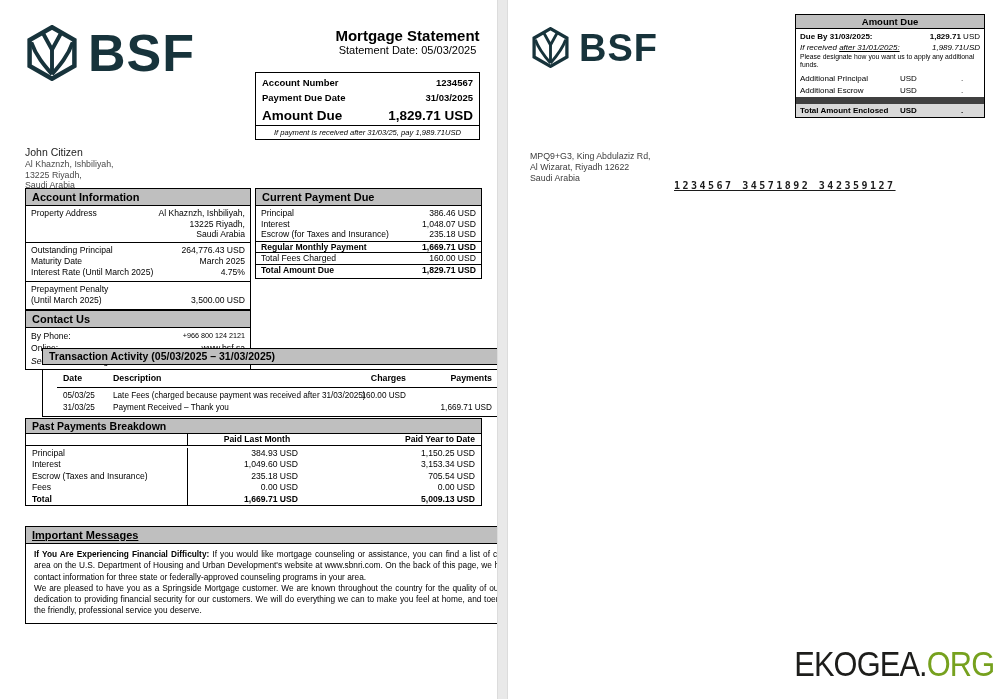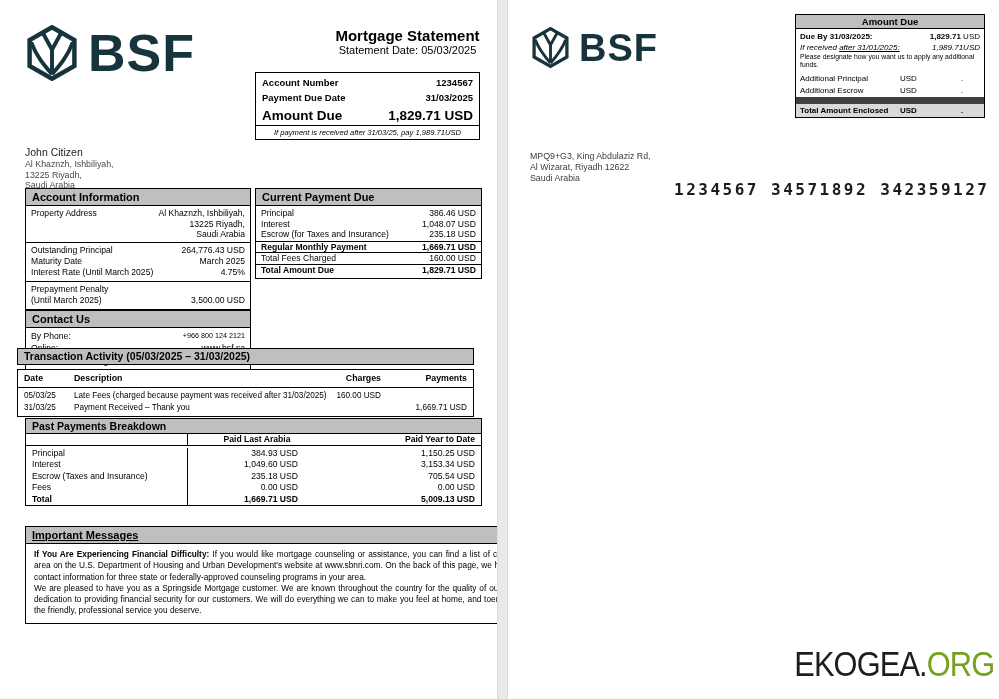--- a/index.html
+++ b/index.html
@@ -53,24 +53,24 @@
   .contact-val-small{font-size:7.2px;}
   .note-it{font-style:italic;font-size:8.6px;line-height:12px;padding:1px 5px 2px 5px;}
 
   
   #cur-pay{position:absolute;left:255px;top:188px;width:227px;}
   #cur-pay .krow{font-size:8.6px;line-height:10.6px;padding:0 5px;}
   .bold{font-weight:bold;}
   .topline{border-top:1px solid #000;}
 
   
-  #trans{position:absolute;left:17px;top:348px;width:457px;}
+  #trans{position:absolute;left:42px;top:348px;width:457px;}
   #trans .sec-hdr{line-height:13px;}
   #trans .tbl{margin-top:4px;border:1px solid #000;box-sizing:border-box;}
-  .trow{display:flex;padding:0 6px;font-size:8.2px;line-height:11.5px;}
+  .trow{display:flex;padding:0 6px;font-size:8.2px;line-height:11.5px;margin-left:14px;}
   .trow .c-date{width:50px;flex:none;}
   .trow .c-desc{flex:1 1 auto;min-width:0;white-space:nowrap;}
   .trow .c-chg{width:70px;flex:none;text-align:right;white-space:nowrap;}
   .trow .c-pay{width:86px;flex:none;text-align:right;white-space:nowrap;}
   .thead{font-weight:bold;font-size:8.8px;padding:3px 6px;border-bottom:1px solid #000;line-height:11px;}
   #trans .rows{padding:2px 0 3px 0;}
 
   
   #past{position:absolute;left:25px;top:418px;width:457px;}
   #past .sec-hdr{line-height:12px;}
@@ -96,21 +96,21 @@
   .a-it{font-style:italic;}
   .u{text-decoration:underline;}
   #amount-box .note{font-size:6.8px;line-height:8.4px;padding:0 4px;}
   .frow{display:flex;font-size:8px;line-height:12px;padding:0 4px;}
   .frow .fl{flex:1;}
   .frow .fc{width:44px;flex:none;}
   .frow .fd{width:36px;flex:none;text-align:center;}
   .frow.total{background:#D9D9D9;font-weight:bold;border-top:7px solid #404040;line-height:13px;}
 
   #remit-addr{position:absolute;left:22px;top:151px;font-size:8.8px;line-height:11px;color:#3c3c3c;}
-  #ocr-line{position:absolute;left:166px;top:180px;font-family:"DejaVu Sans Mono",monospace;font-weight:bold;font-size:16px;letter-spacing:2.5px;color:#1c1c1c;}
+  #ocr-line{position:absolute;left:166px;top:180px;font-family:"DejaVu Sans Mono",monospace;font-weight:bold;font-size:10px;letter-spacing:2.5px;color:#1c1c1c;text-decoration:underline;}
 
   #watermark{position:absolute;right:5px;bottom:15px;font-size:35px;letter-spacing:-1px;color:#1d1d1b;transform:scaleX(0.88);transform-origin:100% 50%;white-space:nowrap;}
   #watermark .green{color:#76A11E;}
 </style>
 </head>
 <body>
 
 <div id="canvas">
 
   <div class="page" id="page-left">
@@ -260,21 +260,21 @@
           </div>
         </div>
       </div>
     </div>
 
     <div id="past">
       <div class="sec-hdr small">Past Payments Breakdown</div>
       <div class="tbl">
         <div class="prow hdr">
           <span class="c-lbl"></span>
-          <span class="c-mid">Paid Last Arabia</span>
+          <span class="c-mid">Paid Last Month</span>
           <span class="c-ytd">Paid Year to Date</span>
         </div>
         <div class="prow" style="padding-top:2px;">
           <span class="c-lbl">Principal</span>
           <span class="c-mid">384.93 USD</span>
           <span class="c-ytd">1,150.25 USD</span>
         </div>
         <div class="prow">
           <span class="c-lbl">Interest</span>
           <span class="c-mid">1,049.60 USD</span>

